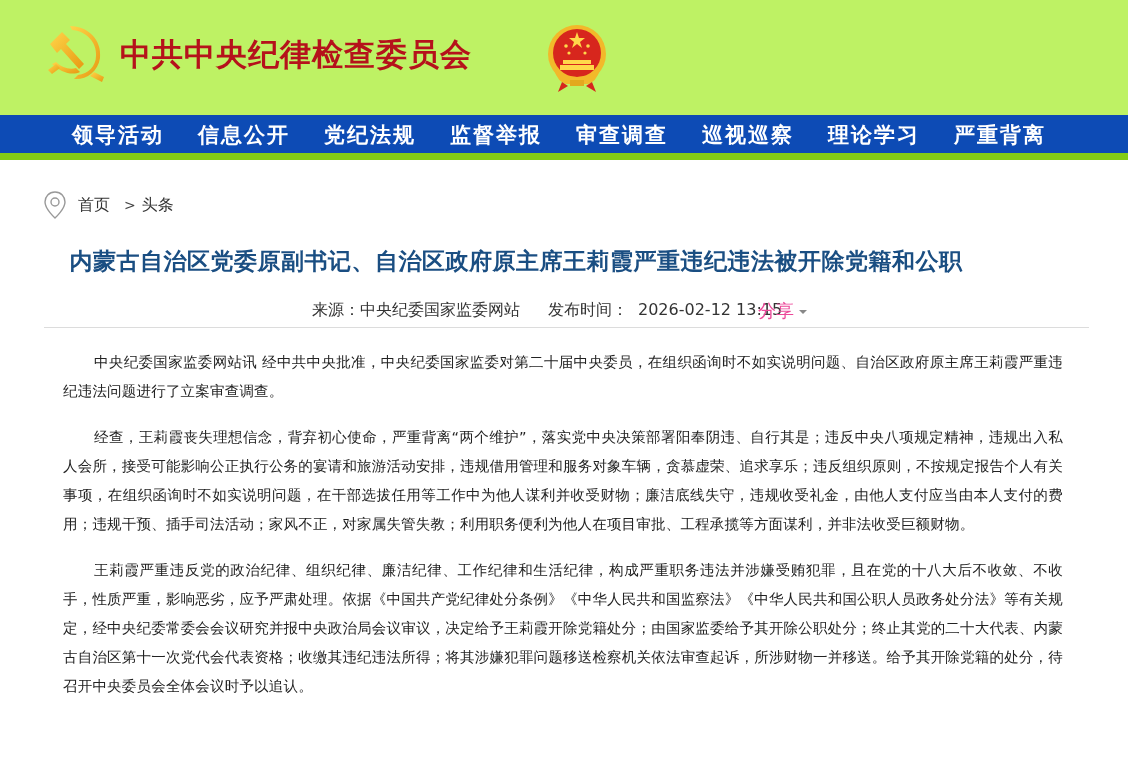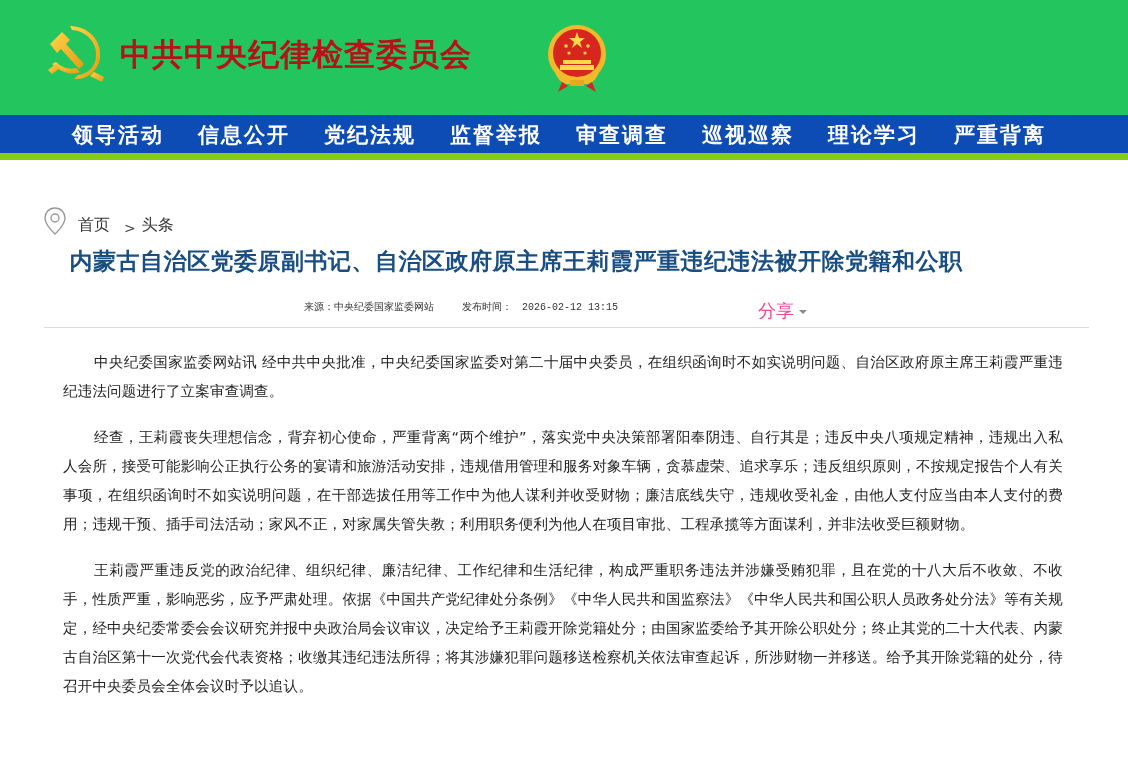--- a/index.html
+++ b/index.html
@@ -1,38 +1,38 @@
 <!DOCTYPE html>
 <html><head>
 <meta charset="utf-8">
 <style>
   * { box-sizing: border-box; margin: 0; padding: 0; }
   html, body { width: 1128px; height: 771px; overflow: hidden; background: #ffffff; }
   body { font-family: "DejaVu Sans", "Liberation Sans", sans-serif; color: #222; }
 
-  .header { position: relative; height: 115px; background: #22c55e; }
+  .header { position: relative; height: 115px; background: #bef264; }
   .logo-group { position: absolute; top: 22px; display: flex; align-items: center; }
   .logo-group.left { left: 44px; }
   .logo-group.right { left: 546px; }
   .brand-title { font-family: "DejaVu Serif", "Liberation Serif", serif; font-weight: bold; color: #b5121b; font-size: 31px; letter-spacing: 1px; white-space: nowrap; }
   .logo-group.left .brand-title { margin-left: 14px; }
   .logo-group.right .brand-title { margin-left: 20px; }
 
   .nav { position: absolute; top: 115px; left: 0; width: 1128px; height: 40px; background: #0d4bb5; border-bottom: 7px solid #84cc16; height: 45px; }
   .nav ul { list-style: none; display: flex; position: absolute; left: 72px; top: 5px; }
   .nav li { color: #ffffff; font-family: "DejaVu Serif", "Liberation Serif", serif; font-weight: bold; font-size: 21px; letter-spacing: 2px; margin-right: 34px; line-height: 30px; cursor: pointer; white-space: nowrap; }
 
-  .breadcrumb { position: absolute; top: 206px; left: 42px; display: flex; align-items: flex-end; font-size: 16px; color: #333; }
+  .breadcrumb { position: absolute; top: 190px; left: 42px; display: flex; align-items: center; font-size: 16px; color: #333; }
   .breadcrumb .pin { width: 26px; height: 30px; margin-right: 10px; }
   .breadcrumb .crumb { color: #333; cursor: pointer; }
   .breadcrumb .sep { margin: 0 6px 0 14px; color: #444; font-size: 14px; }
 
   .article-title { position: absolute; top: 246px; left: 0; width: 1032px; text-align: center; font-size: 23px; font-weight: bold; color: #1a4e82; letter-spacing: 0.5px; white-space: nowrap; }
 
-  .meta { position: absolute; top: 300px; left: 304px; font-size: 10px; color: #333; display: flex; white-space: nowrap; font-family: Liberation Mono, monospace; }
+  .meta { position: absolute; top: 300px; left: 312px; font-size: 16px; color: #333; display: flex; white-space: nowrap; }
   .meta .src-label, .meta .time-label { color: #333; }
   .meta .time-block { margin-left: 28px; }
   .meta .time-value { margin-left: 10px; }
   .share { position: absolute; top: 299px; left: 758px; font-size: 18px; color: #ec4899; cursor: pointer; display: flex; align-items: center; text-align: center; }
   .share .caret { width: 0; height: 0; border-left: 4px solid transparent; border-right: 4px solid transparent; border-top: 4px solid #888; margin-left: 5px; margin-top: 2px; }
   .meta-rule { position: absolute; top: 327px; left: 44px; width: 1045px; height: 1px; background: #dcdcdc; }
 
   .content { position: absolute; top: 348px; left: 63px; width: 1000px; font-size: 14.5px; line-height: 29px; color: #222; }
   .content p { text-indent: 31px; margin-bottom: 17px; text-align: justify; letter-spacing: 0.2px; }
   .content p .lead { font-weight: normal; }

